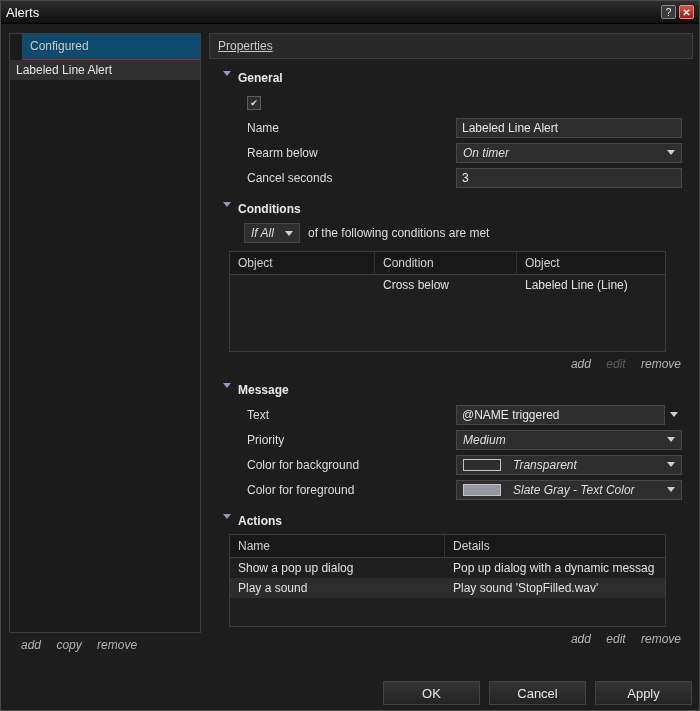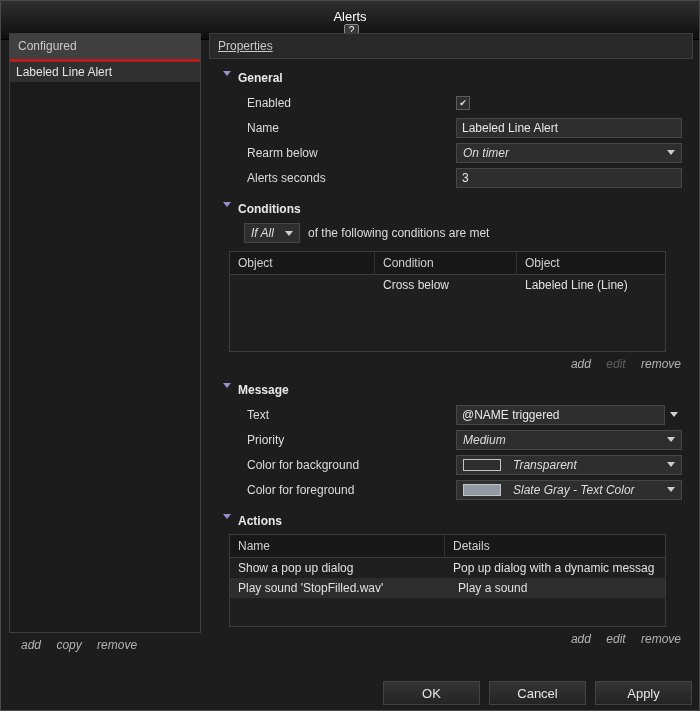--- a/index.html
+++ b/index.html
@@ -3,31 +3,31 @@
 <meta charset="utf-8">
 <style>
   html,body{margin:0;padding:0;background:#111;}
   .dialog{
     position:relative;width:698px;height:709px;border:1px solid #4a4a4a;
     background:#1d1d1d;font-family:"Liberation Sans",sans-serif;font-size:12px;
     color:#ddd;overflow:hidden;
   }
   
   .titlebar{height:22px;background:linear-gradient(#2f2f2f,#0e0e0e);
-    display:flex;align-items:center;padding:8px 5px;border-bottom:1px solid #000;flex-direction:column;}
+    display:flex;align-items:center;padding:0 5px;border-bottom:1px solid #000;}
   .titlebar .title{flex:1;color:#fff;font-size:13px;}
   .tb-btn{width:15px;height:14px;display:flex;align-items:center;justify-content:center;
     margin-left:3px;font-size:10px;border-radius:2px;box-sizing:border-box;cursor:pointer;}
   .tb-help{background:#3a3a3a;border:1px solid #8a8a8a;color:#eee;}
   .tb-close{background:linear-gradient(#e2503c,#9c1d10);border:1px solid #e88;color:#fff;font-weight:bold;}
   
   .left-panel{position:absolute;left:8px;top:32px;width:192px;height:600px;
     border:1px solid #3e3e3e;background:#1b1b1b;box-sizing:border-box;}
-  .panel-header{height:25px;line-height:25px;padding-left:8px;background:#404040;
-    border-bottom:3px solid #b91c1c;color:#c9c9c9;}
+  .panel-header{height:25px;line-height:25px;padding-left:8px;background:#0c4a6e;
+    border-bottom:1px solid #b91c1c;color:#c9c9c9;margin-left:12px;}
   .list-item{height:20px;line-height:20px;padding-left:6px;color:#e4e4e4;cursor:pointer;}
   .list-item.selected{background:#303030;}
   .left-links{position:absolute;left:8px;top:637px;width:190px;text-align:left;}
   .link{font-style:italic;color:#b3b3b3;margin-left:12px;cursor:pointer;}
   .link.disabled{color:#5d5d5d;cursor:default;}
   
   .props-header{position:absolute;left:208px;top:32px;width:484px;height:26px;
     line-height:24px;box-sizing:border-box;border:1px solid #3e3e3e;background:#292929;
     padding-left:8px;color:#c9c9c9;text-decoration:underline;}
   .content{position:absolute;left:208px;top:58px;width:484px;}
@@ -104,21 +104,20 @@
 
   <div class="props-header">Properties</div>
 
   <div class="content">
 
     <div class="section-header">
       <span class="tri"></span>
       <span>General</span>
     </div>
     <div class="prop-row">
-      <span class="prop-label">Enabled</span>
       <span class="prop-control">
         <span class="checkbox">
           <span>✔</span>
         </span>
       </span>
     </div>
     <div class="prop-row">
       <span class="prop-label">Name</span>
       <span class="prop-control">
         <input class="text-input" value="Labeled Line Alert" style="">
@@ -127,21 +126,21 @@
     <div class="prop-row">
       <span class="prop-label">Rearm below</span>
       <span class="prop-control">
         <span class="select">
           <span class="sel-text">On timer</span>
           <span class="chevron"></span>
         </span>
       </span>
     </div>
     <div class="prop-row">
-      <span class="prop-label">Alerts seconds</span>
+      <span class="prop-label">Cancel seconds</span>
       <span class="prop-control">
         <input class="text-input" value="3" style="">
       </span>
     </div>
 
     <div class="section-header">
       <span class="tri"></span>
       <span>Conditions</span>
     </div>
     <div class="match-row">
@@ -224,22 +223,22 @@
       <div class="t-head">
         <span class="t-col a1">Name</span>
         <span class="t-col a2">Details</span>
       </div>
       <div class="t-body-act">
         <div class="t-row">
           <span class="t-col a1">Show a pop up dialog</span>
           <span class="t-col a2">Pop up dialog with a dynamic messag</span>
         </div>
         <div class="t-row alt">
+          <span class="t-col a1">Play a sound</span>
           <span class="t-col a2">Play sound 'StopFilled.wav'</span>
-          <span class="t-col a1">Play a sound</span>
         </div>
       </div>
     </div>
     <div class="links-row">
       <span class="link">add</span>
       <span class="link">edit</span>
       <span class="link">remove</span>
     </div>
 
   </div>

